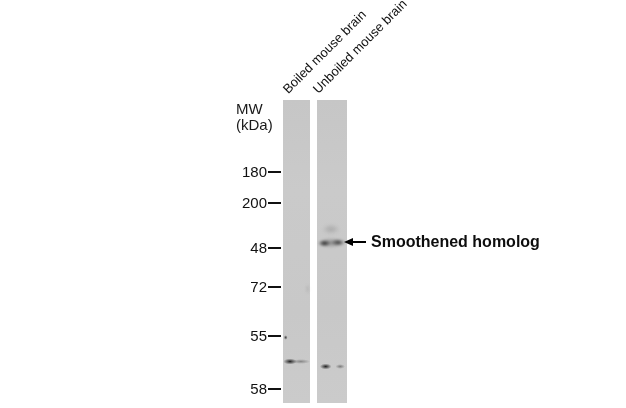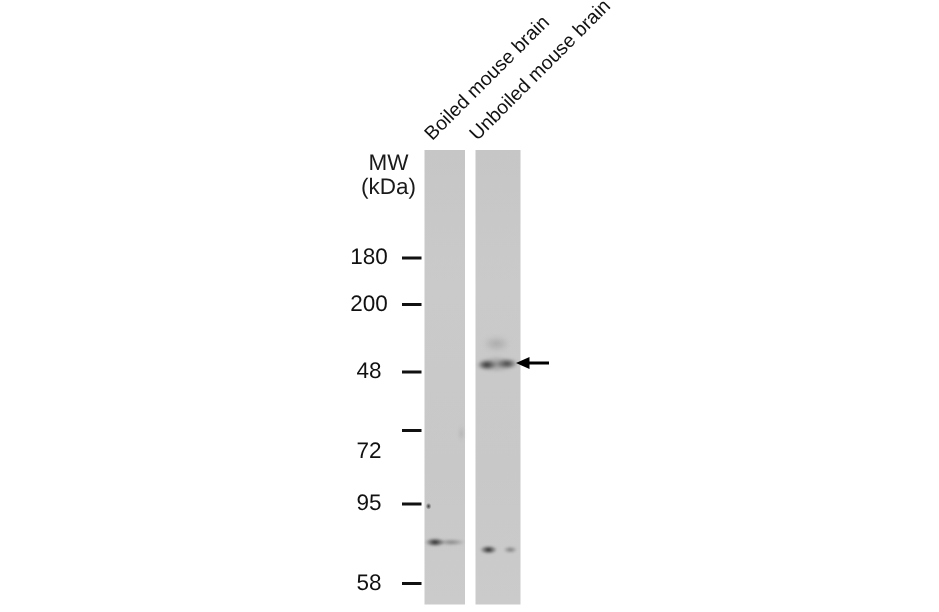--- a/index.html
+++ b/index.html
@@ -62,29 +62,29 @@
   .band-faint72 {
     left: 304px; top: 282px; width: 6px; height: 14px;
     background: radial-gradient(ellipse 3px 7px at 60% 50%, rgba(130,130,130,0.28), rgba(130,130,130,0) 75%);
     filter: blur(1px);
   }
 
   
   .mw-header {
     position: absolute;
     left: 236px; top: 101px; width: 46px;
-    text-align: center;
+    text-align: left;
     font-size: 15px;
     line-height: 16px;
     color: #1a1a1a;
   }
   .mnum {
     position: absolute;
     left: 225px; width: 42px;
-    text-align: center;
+    text-align: right;
     font-size: 15px;
     line-height: 18px;
     color: #111111;
   }
   .tick {
     position: absolute;
     left: 268px; width: 13px; height: 2px;
     background: #111111;
   }
 
@@ -149,28 +149,29 @@
 
   <span class="mnum" style="top:163px">180</span>
   <span class="tick" style="top:171px"></span>
 
   <span class="mnum" style="top:194px">200</span>
   <span class="tick" style="top:202px"></span>
 
   <span class="mnum" style="top:239px">48</span>
   <span class="tick" style="top:247px"></span>
 
-  <span class="mnum" style="top:292px">72</span>
+  <span class="mnum" style="top:278px">72</span>
   <span class="tick" style="top:286px"></span>
 
-  <span class="mnum" style="top:327px">95</span>
+  <span class="mnum" style="top:327px">55</span>
   <span class="tick" style="top:335px"></span>
 
   <span class="mnum" style="top:380px">58</span>
   <span class="tick" style="top:388px"></span>
 
   <div class="lane-label l1">Boiled mouse brain</div>
   <div class="lane-label l2">Unboiled mouse brain</div>
 
   <span class="arrow-head"></span>
   <span class="arrow-line"></span>
+  <span class="ann-text">Smoothened homolog</span>
 
 </div>
 
 </body></html>

